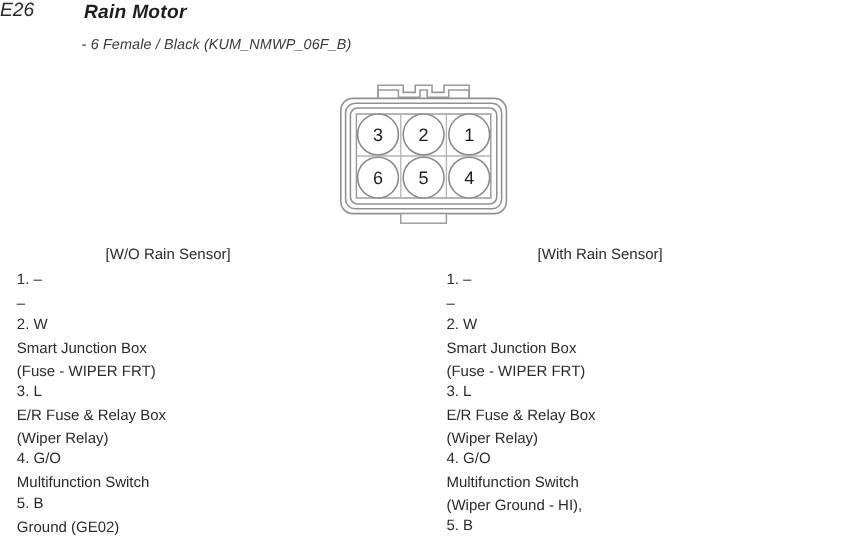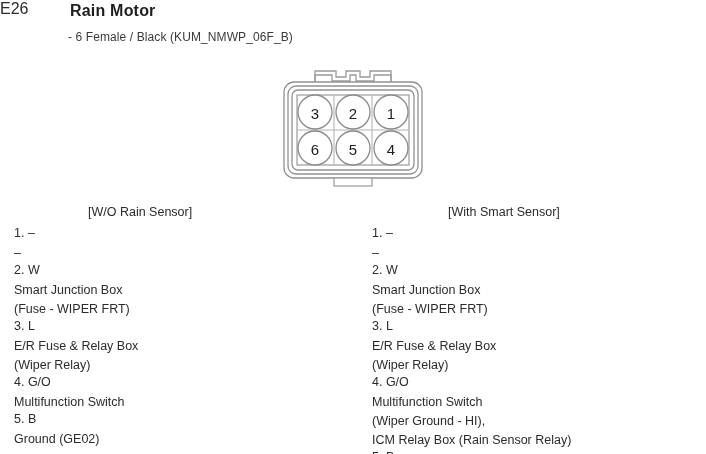--- a/index.html
+++ b/index.html
@@ -16,20 +16,21 @@
     overflow: hidden;
   }
 
   
   #header-block {
     position: absolute;
     left: 0;
     top: 0;
     width: 706px;
     height: 58px;
+    font-style: italic;
   }
   #page-title {
     position: absolute;
     left: 70px;
     top: 2px;
     font-size: 16px;
     font-weight: bold;
     letter-spacing: 0.2px;
     color: #1e1e1e;
   }
@@ -189,21 +190,21 @@
       <span class="pin-label">5. B</span>
       <span class="pin-desc">
         <span class="pin-desc-line">Ground (GE02)</span>
       </span>
     </div>
 
   </div>
 </div>
 
 <div class="pin-column" id="pin-column-with">
-  <div class="column-header">[With Smart Sensor]</div>
+  <div class="column-header">[With Rain Sensor]</div>
   <div class="pin-rows">
     <div class="pin-row">
       <span class="pin-label">1. –</span>
       <span class="pin-desc">
         <span class="pin-desc-line">–</span>
       </span>
     </div>
     <div class="pin-row">
       <span class="pin-label">2. W</span>
       <span class="pin-desc">
@@ -216,21 +217,20 @@
       <span class="pin-desc">
         <span class="pin-desc-line">E/R Fuse &amp; Relay Box</span>
         <span class="pin-desc-line">(Wiper Relay)</span>
       </span>
     </div>
     <div class="pin-row">
       <span class="pin-label">4. G/O</span>
       <span class="pin-desc">
         <span class="pin-desc-line">Multifunction Switch</span>
         <span class="pin-desc-line">(Wiper Ground - HI),</span>
-        <span class="pin-desc-line">ICM Relay Box (Rain Sensor Relay)</span>
       </span>
     </div>
     <div class="pin-row">
       <span class="pin-label">5. B</span>
 
     </div>
 
   </div>
 </div>
 

